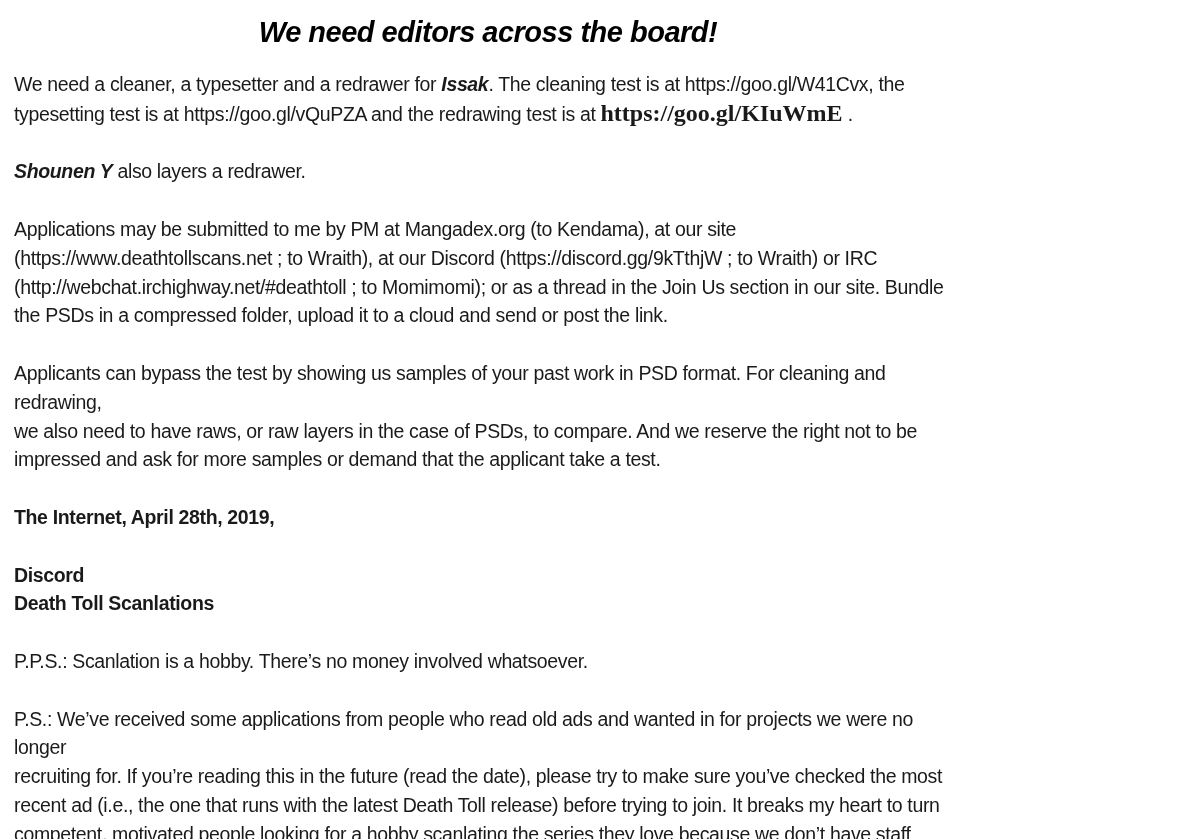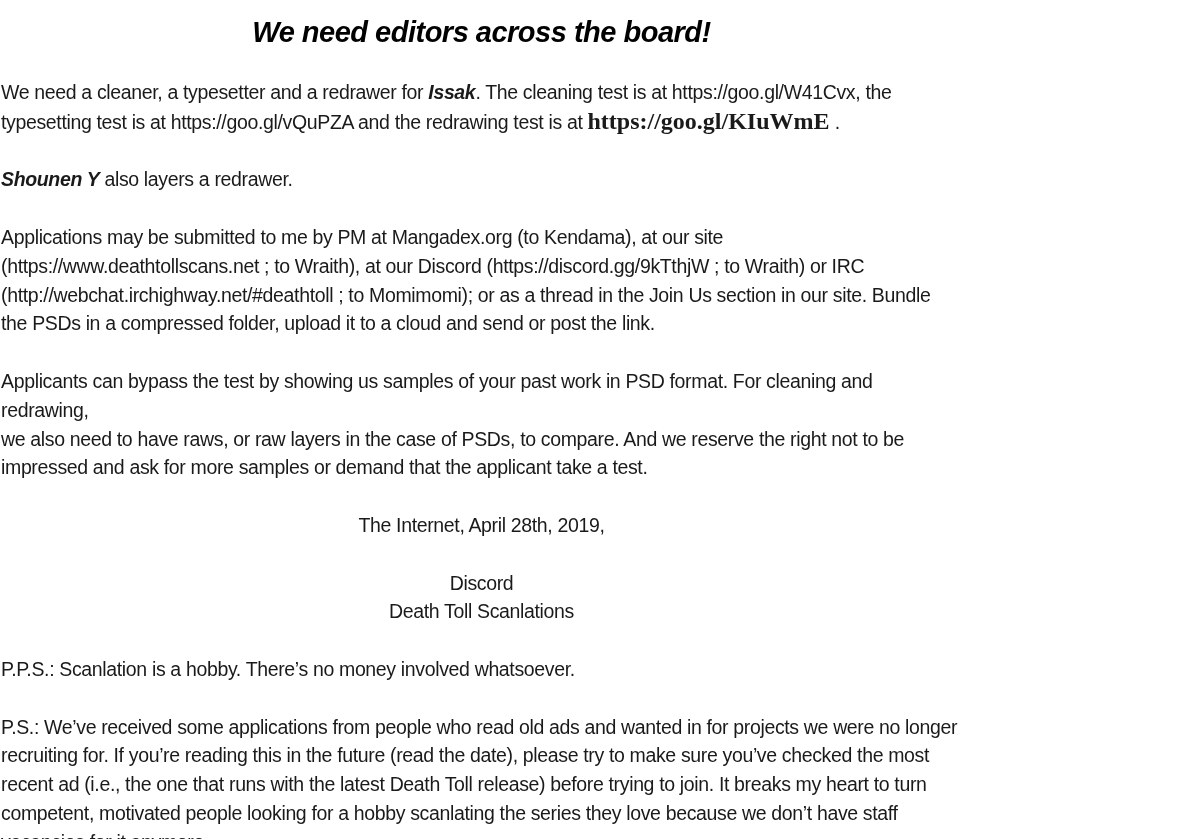--- a/index.html
+++ b/index.html
@@ -11,45 +11,46 @@
     width: 1200px;
     height: 839px;
     overflow: hidden;
     color: #1a1a1a;
     font-family: "Liberation Sans", sans-serif;
   }
   .page {
     box-sizing: border-box;
     width: 980px;
     height: 839px;
-    padding: 8px 18px 0 1px;
+    padding: 8px 18px 0 14px;
   }
   .doc-title {
     margin: 4px 0 0 0;
     text-align: center;
     font-size: 29px;
     line-height: 40px;
     font-weight: 700;
     font-style: italic;
     color: #000000;
     letter-spacing: -0.5px;
   }
   .para {
     white-space: pre-line;
     font-size: 19.5px;
     line-height: 28.8px;
     letter-spacing: -0.35px;
     margin: 28.8px 0 0 0;
     color: #1a1a1a;
   }
   .para.first {
-    margin-top: 26px;
+    margin-top: 18px;
   }
   .para.right {
-    text-align: center;
+    text-align: left;
+    font-weight: bold;
   }
   .bold-italic {
     font-weight: 700;
     font-style: italic;
   }
   .serif-bold {
     font-family: "Liberation Serif", serif;
     font-weight: 700;
     font-size: 24px;
     letter-spacing: 0;

